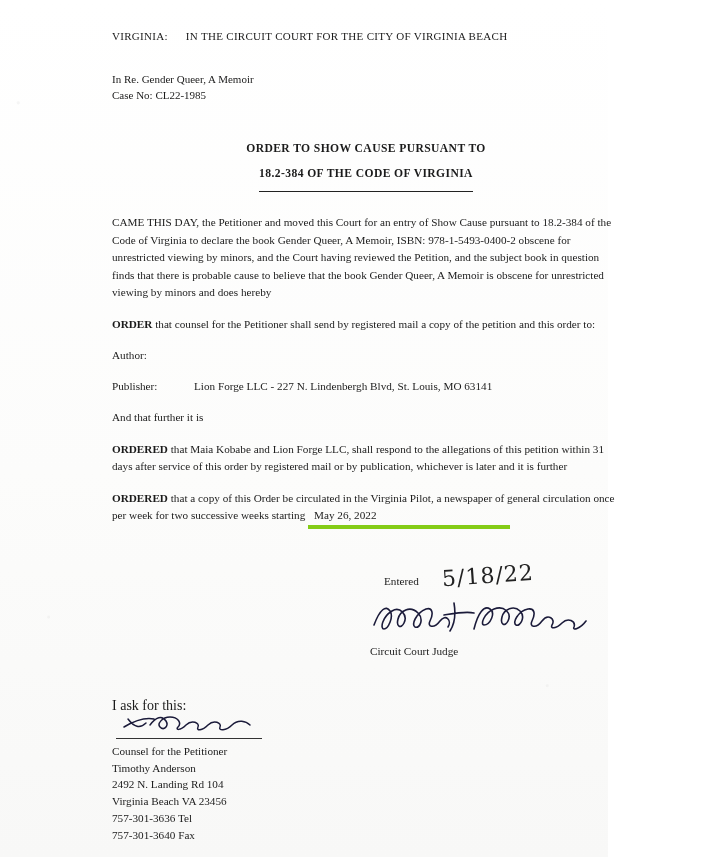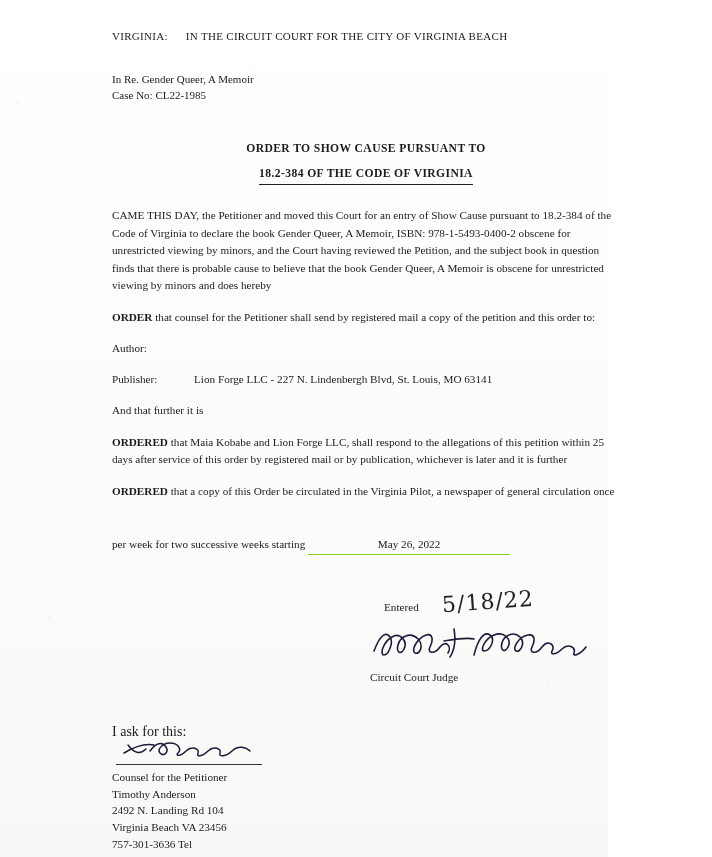--- a/index.html
+++ b/index.html
@@ -67,46 +67,45 @@
     font-size: 11.6px;
     letter-spacing: 0.4px;
     margin-bottom: 7px;
   }
   .title-block .t2 {
     font-weight: bold;
     font-size: 11.6px;
     letter-spacing: 0.4px;
     display: inline-block;
     border-bottom: 1px solid #222;
-    padding-bottom: 2px;
+    padding-bottom: 9px;
   }
 
   p.body-par {
     margin: 0 0 14px 0;
     text-align: left;
     font-size: 11.2px;
     line-height: 1.56;
   }
   .bold { font-weight: bold; }
 
   .labeled-row {
     display: flex;
     margin: 0 0 14px 0;
     font-size: 11.2px;
   }
   .labeled-row .lbl { width: 82px; flex: none; }
   .labeled-row .val { flex: 1; }
 
   .fill-line {
     display: inline-block;
-    border-bottom: 1px solid #84cc16;
+    border-bottom: 4px solid #84cc16;
     min-width: 190px;
-    text-align: center;
+    text-align: left;
     padding: 0 6px;
-    margin-top: 36px;
   }
 
   
   .sig-area {
     position: relative;
     margin-top: 40px;
     height: 120px;
   }
   .entered-row {
     position: absolute;
@@ -199,21 +198,21 @@
     </div>
 
     <div class="labeled-row">
       <div class="lbl">Publisher:</div>
       <div class="val">Lion Forge LLC  - 227 N. Lindenbergh Blvd, St. Louis, MO 63141</div>
     </div>
 
     <p class="body-par">And that further it is</p>
 
     <p class="body-par">
-      <span class="bold">ORDERED</span><span> that Maia Kobabe and Lion Forge LLC, shall respond to the allegations of this petition within 25 days after service of this order by registered mail or by publication, whichever is later and it is further</span>
+      <span class="bold">ORDERED</span><span> that Maia Kobabe and Lion Forge LLC, shall respond to the allegations of this petition within 31 days after service of this order by registered mail or by publication, whichever is later and it is further</span>
     </p>
 
     <p class="body-par">
       <span class="bold">ORDERED</span><span> that a copy of this Order be circulated in the Virginia Pilot, a newspaper of general circulation once per week for two successive weeks starting </span><span class="fill-line">May 26, 2022</span>
     </p>
 
     <div class="sig-area">
       <div class="entered-row">
         <span class="entered-word">Entered</span>
         <span class="date-hand">5/18/22</span>

